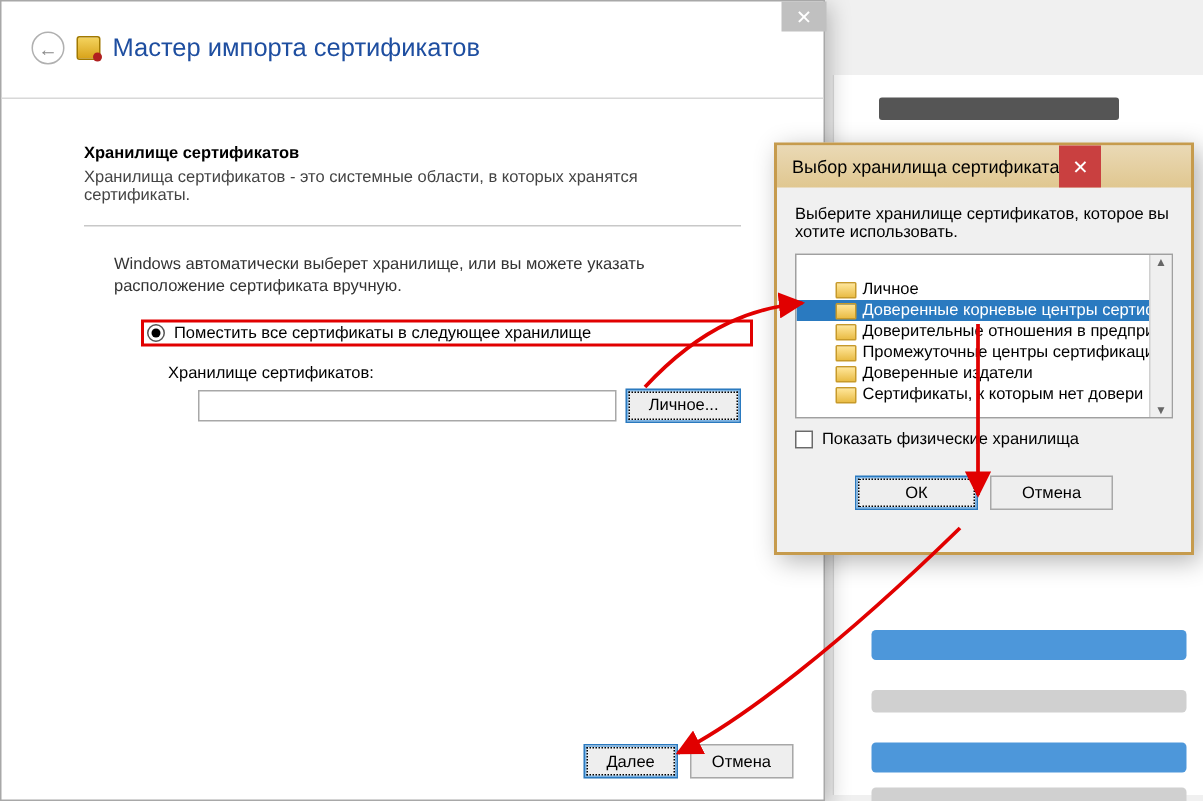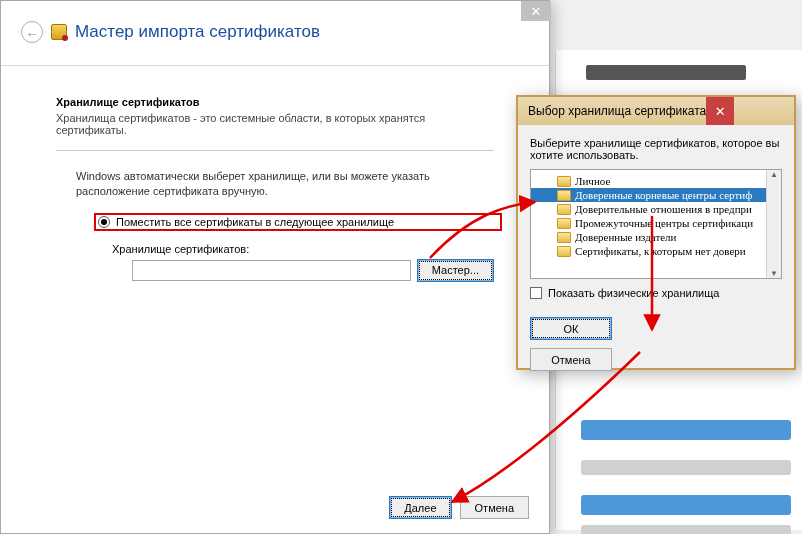--- a/index.html
+++ b/index.html
@@ -136,21 +136,21 @@
     background: #c94040; color: #fff;
     display:flex;align-items:center;justify-content:center;
     cursor:pointer; font-size:13px;
   }
   .dialog-body { padding: 12px 12px 0 12px; }
   .dialog-instr { font-size: 11px; margin-bottom: 8px; }
   .tree {
     height: 110px; border: 1px solid #a0a0a0; background:#fff;
     overflow: hidden; position: relative;
   }
-  .tree-inner { position:absolute; left:0; top:4px; width: calc(100% - 15px); font-family: Liberation Serif, serif;}
+  .tree-inner { position:absolute; left:0; top:16px; width: calc(100% - 15px);}
   .tree-item {
     display:flex; align-items:center; gap:4px;
     padding: 1px 4px 1px 26px;
     white-space: nowrap;
     font-size: 11px;
   }
   .tree-item .folder {
     width: 14px; height: 11px;
     background: linear-gradient(#ffe699,#e9bc46);
     border: 1px solid #c79a2a;
@@ -165,21 +165,20 @@
     background:#efefef; border-left:1px solid #d0d0d0;
   }
   .tree-scroll::before{content:"▲";position:absolute;top:0;left:0;width:100%;text-align:center;font-size:8px;color:#666;}
   .tree-scroll::after{content:"▼";position:absolute;bottom:0;left:0;width:100%;text-align:center;font-size:8px;color:#666;}
 
   .chk-row { display:flex; align-items:center; gap:6px; margin-top: 8px; }
   .chk { width:12px; height:12px; border:1px solid #6a6a6a; background:#fff;}
   .dialog-footer {
     display:flex; gap:8px; justify-content:center;
     margin-top: 18px;
-    flex-direction: column;
   }
 
   
   svg.arrows {
     position:absolute; top:0; left:0; width:802px; height:534px;
     pointer-events:none;
   }
 </style>
 </head>
 <body>
@@ -213,21 +212,21 @@
     <div class="radio-group">
       <label class="radio-row hl-red">
         <span class="radio checked"></span>
         <span>Поместить все сертификаты в следующее хранилище</span>
       </label>
     </div>
 
     <div class="store-label">Хранилище сертификатов:</div>
     <div class="store-row">
       <div class="store-input"></div>
-      <button class="btn focused">Мастер...</button>
+      <button class="btn focused">Личное...</button>
     </div>
   </div>
 
   <div class="wizard-footer">
     <button class="btn focused">Далее</button>
     <button class="btn">Отмена</button>
   </div>
 </div>
 
 <div class="dialog">

